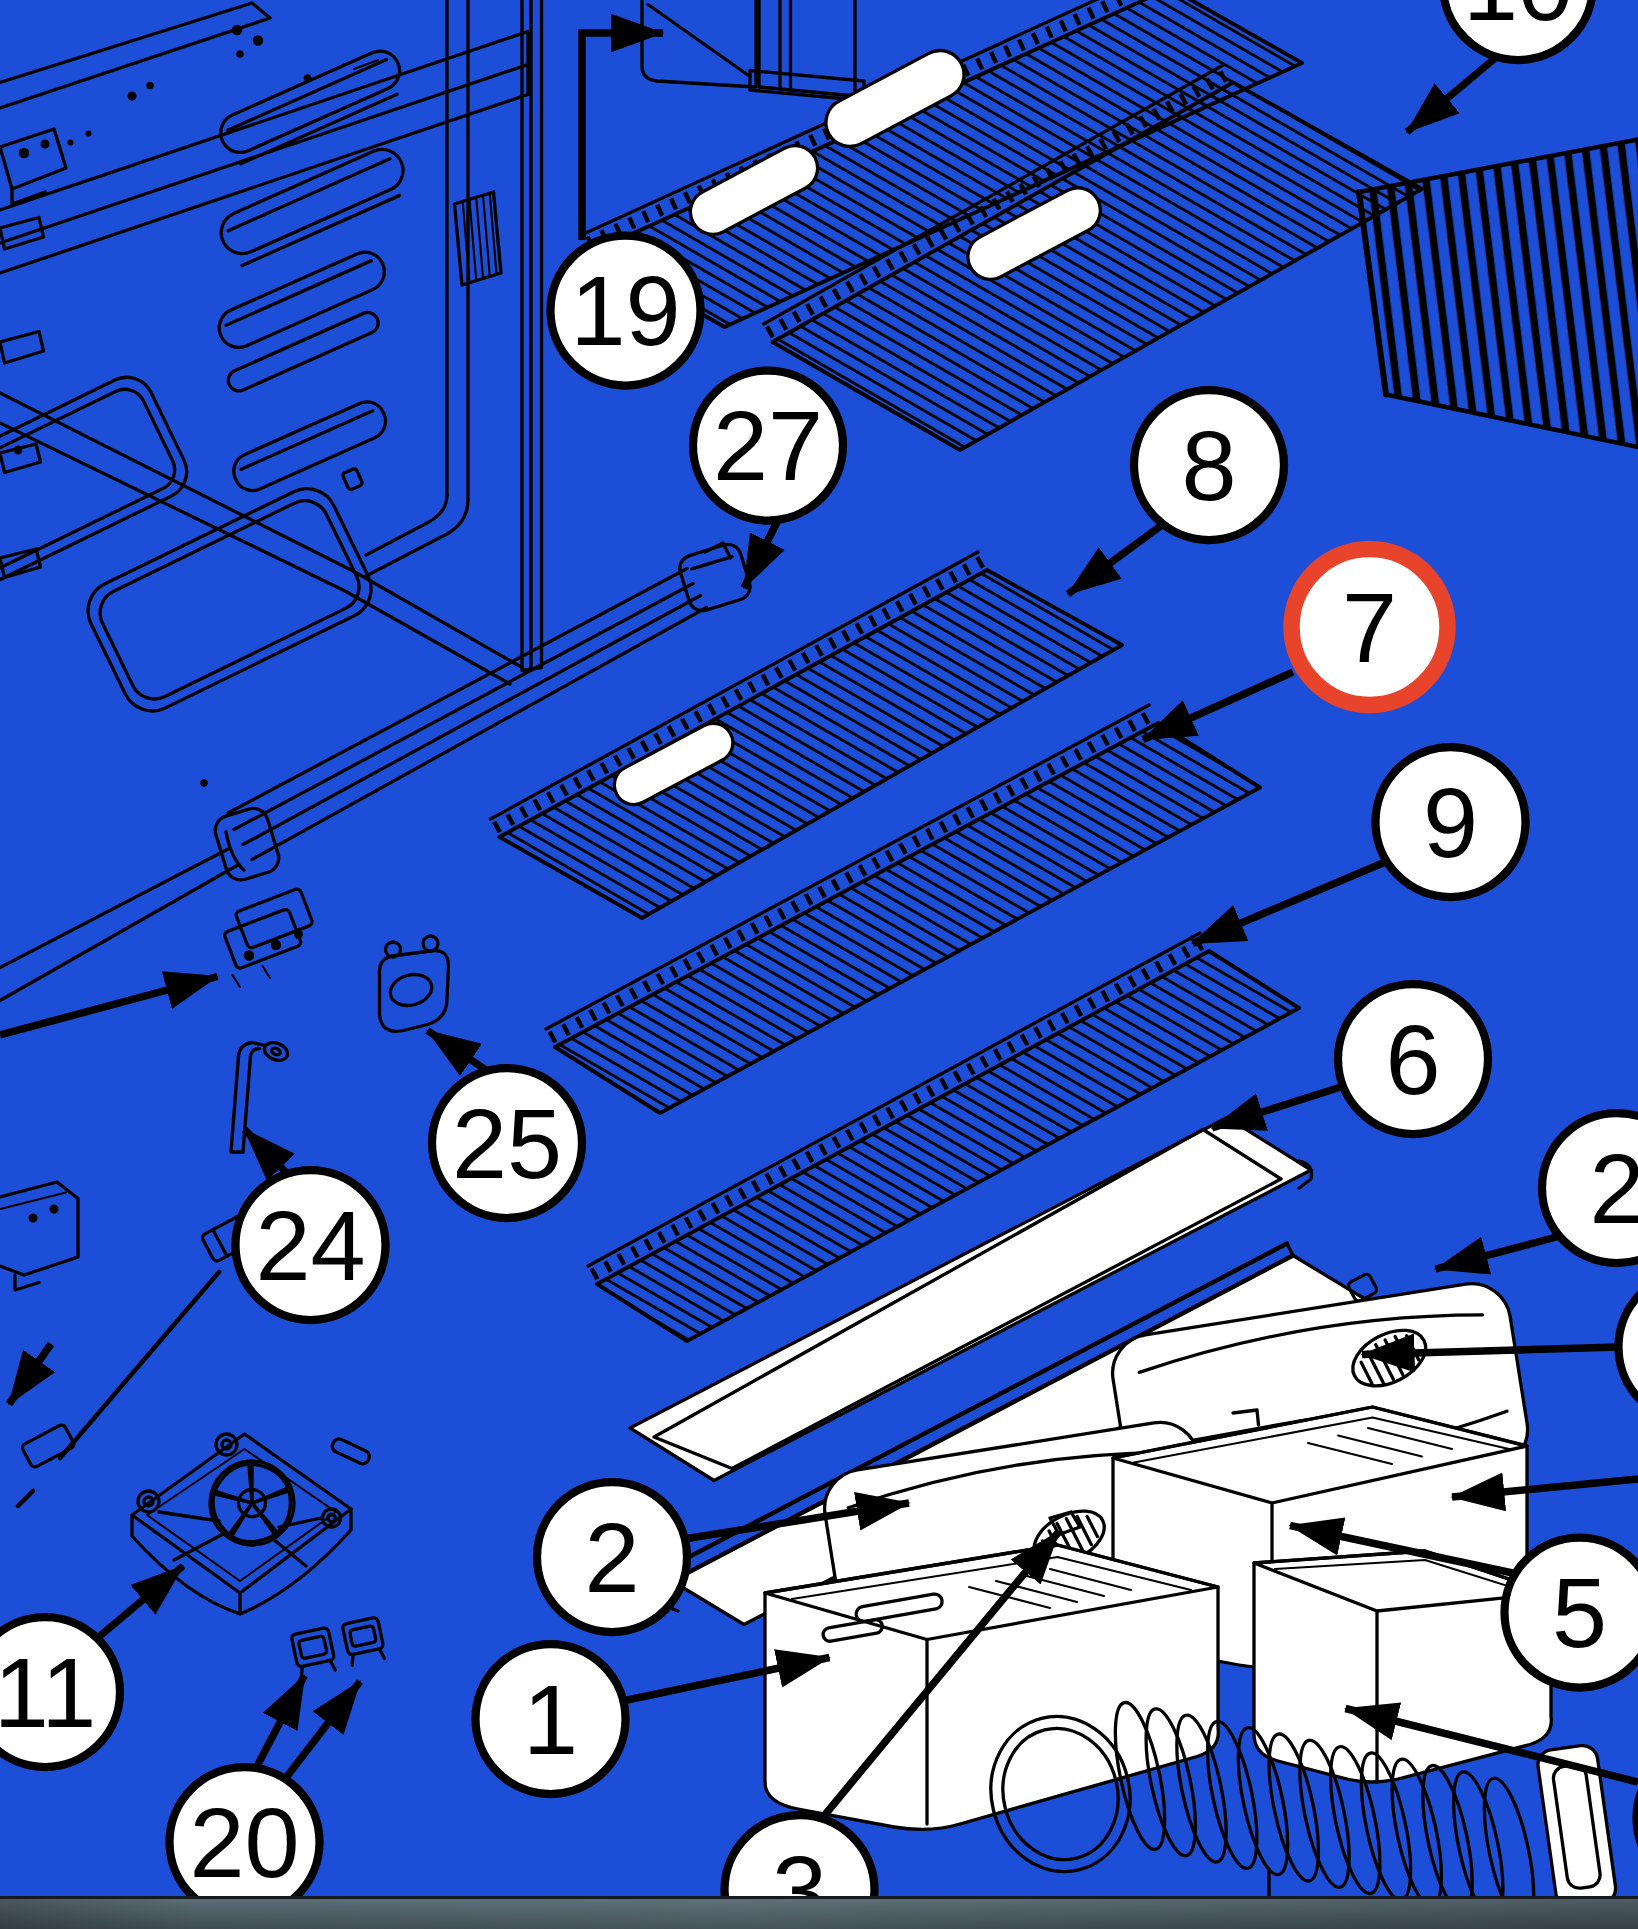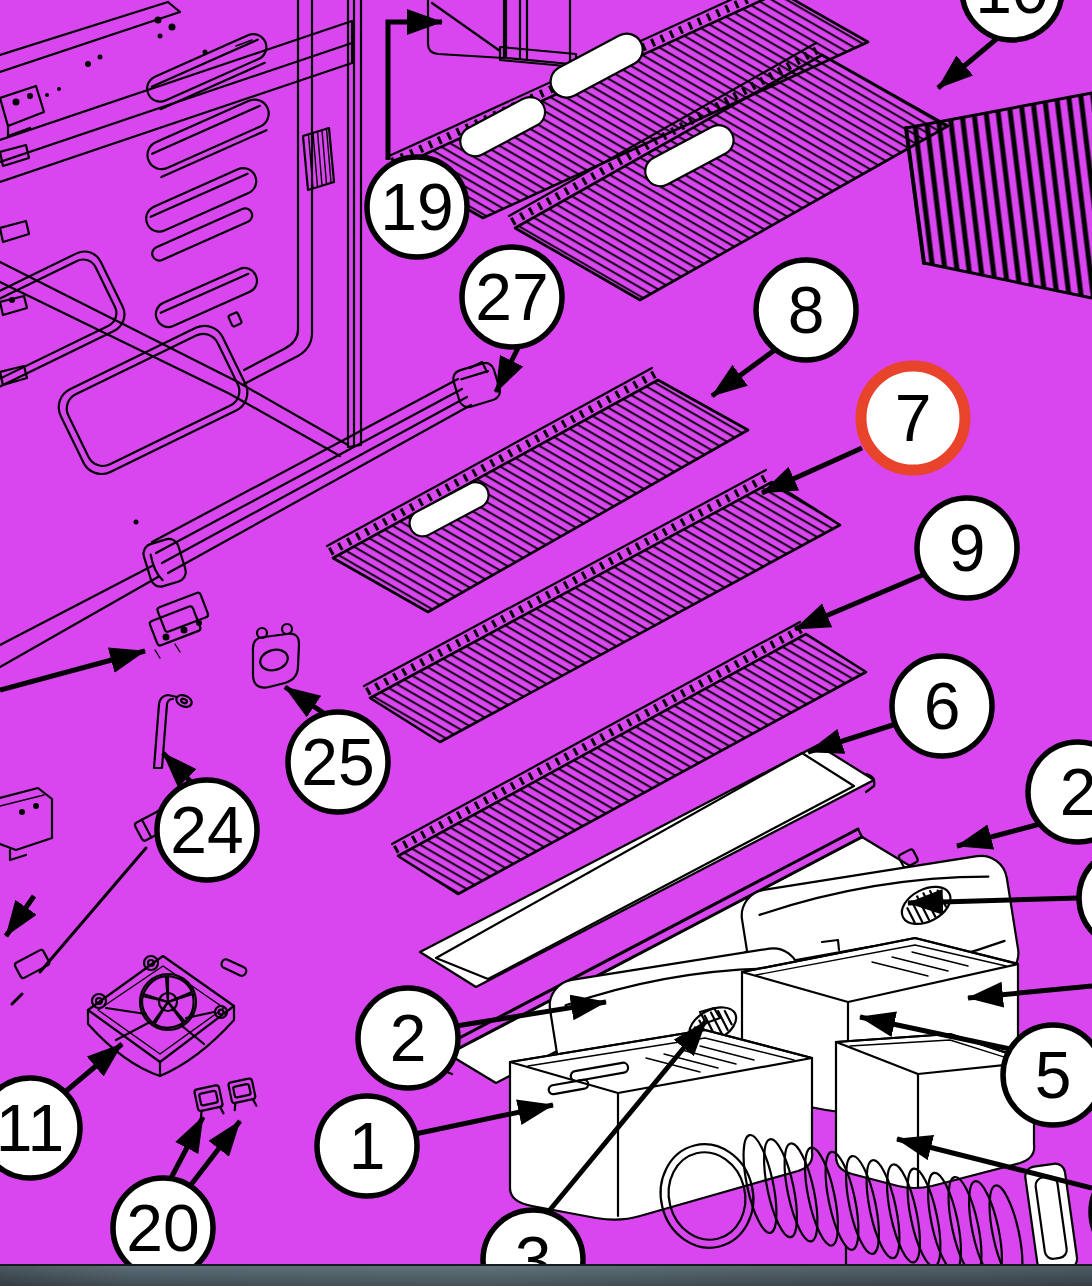--- a/index.html
+++ b/index.html
@@ -1,16 +1,16 @@
 <!DOCTYPE html>
 <html style="--hl: #e8432b; --strip-border: #141a1d; --strip-top: #5d6d75; --strip-bottom: #3f4c53;"><head>
 <meta charset="utf-8">
 <style>
   html,body{margin:0;padding:0;background:#fff;}
-  .stage{position:relative;width:1092px;height:1286px;overflow:hidden;background:#d946ef;
+  .stage{position:relative;width:1092px;height:1286px;overflow:hidden;background:#1d4ed8;
          font-family:"Liberation Sans",sans-serif;}
   svg{display:block}
   
   .art *{stroke:#000;stroke-width:2.2;fill:none;stroke-linecap:round;stroke-linejoin:round;}
   .art .wfill{fill:#fff;}
   .art .hatch{fill:url(#wireHatch);stroke-width:2.6;}
   .art .fin{fill:url(#finHatch);stroke:none;}
   .art .comb{stroke-width:8;stroke-dasharray:3 7.2;stroke-linecap:butt;}
   .art .w3{stroke-width:3;} .art .w4{stroke-width:4;} .art .thin{stroke-width:1.4;}
   .art .dot{fill:#000;stroke:none;}

